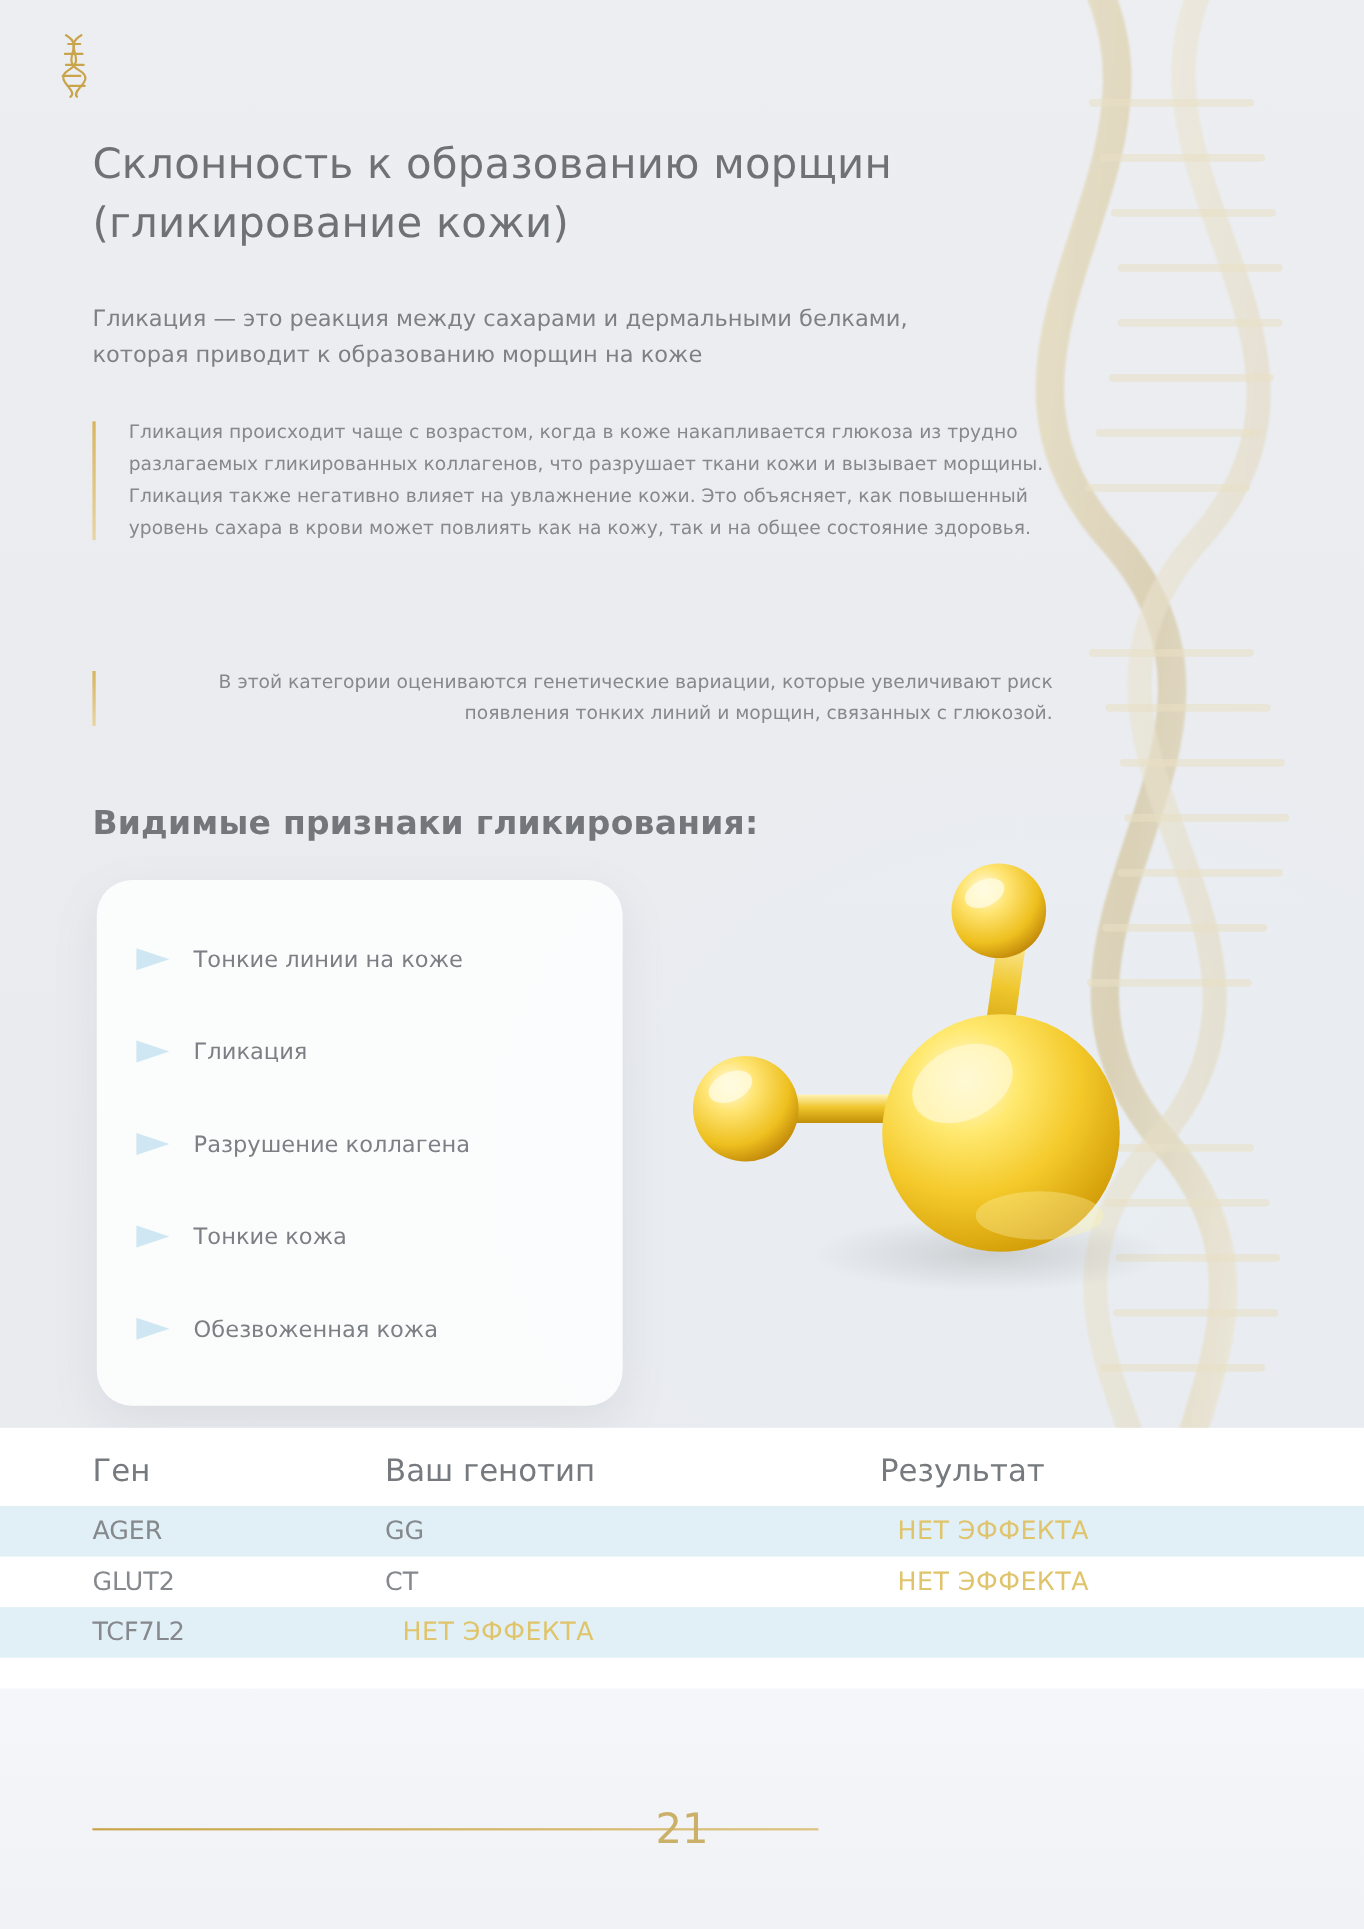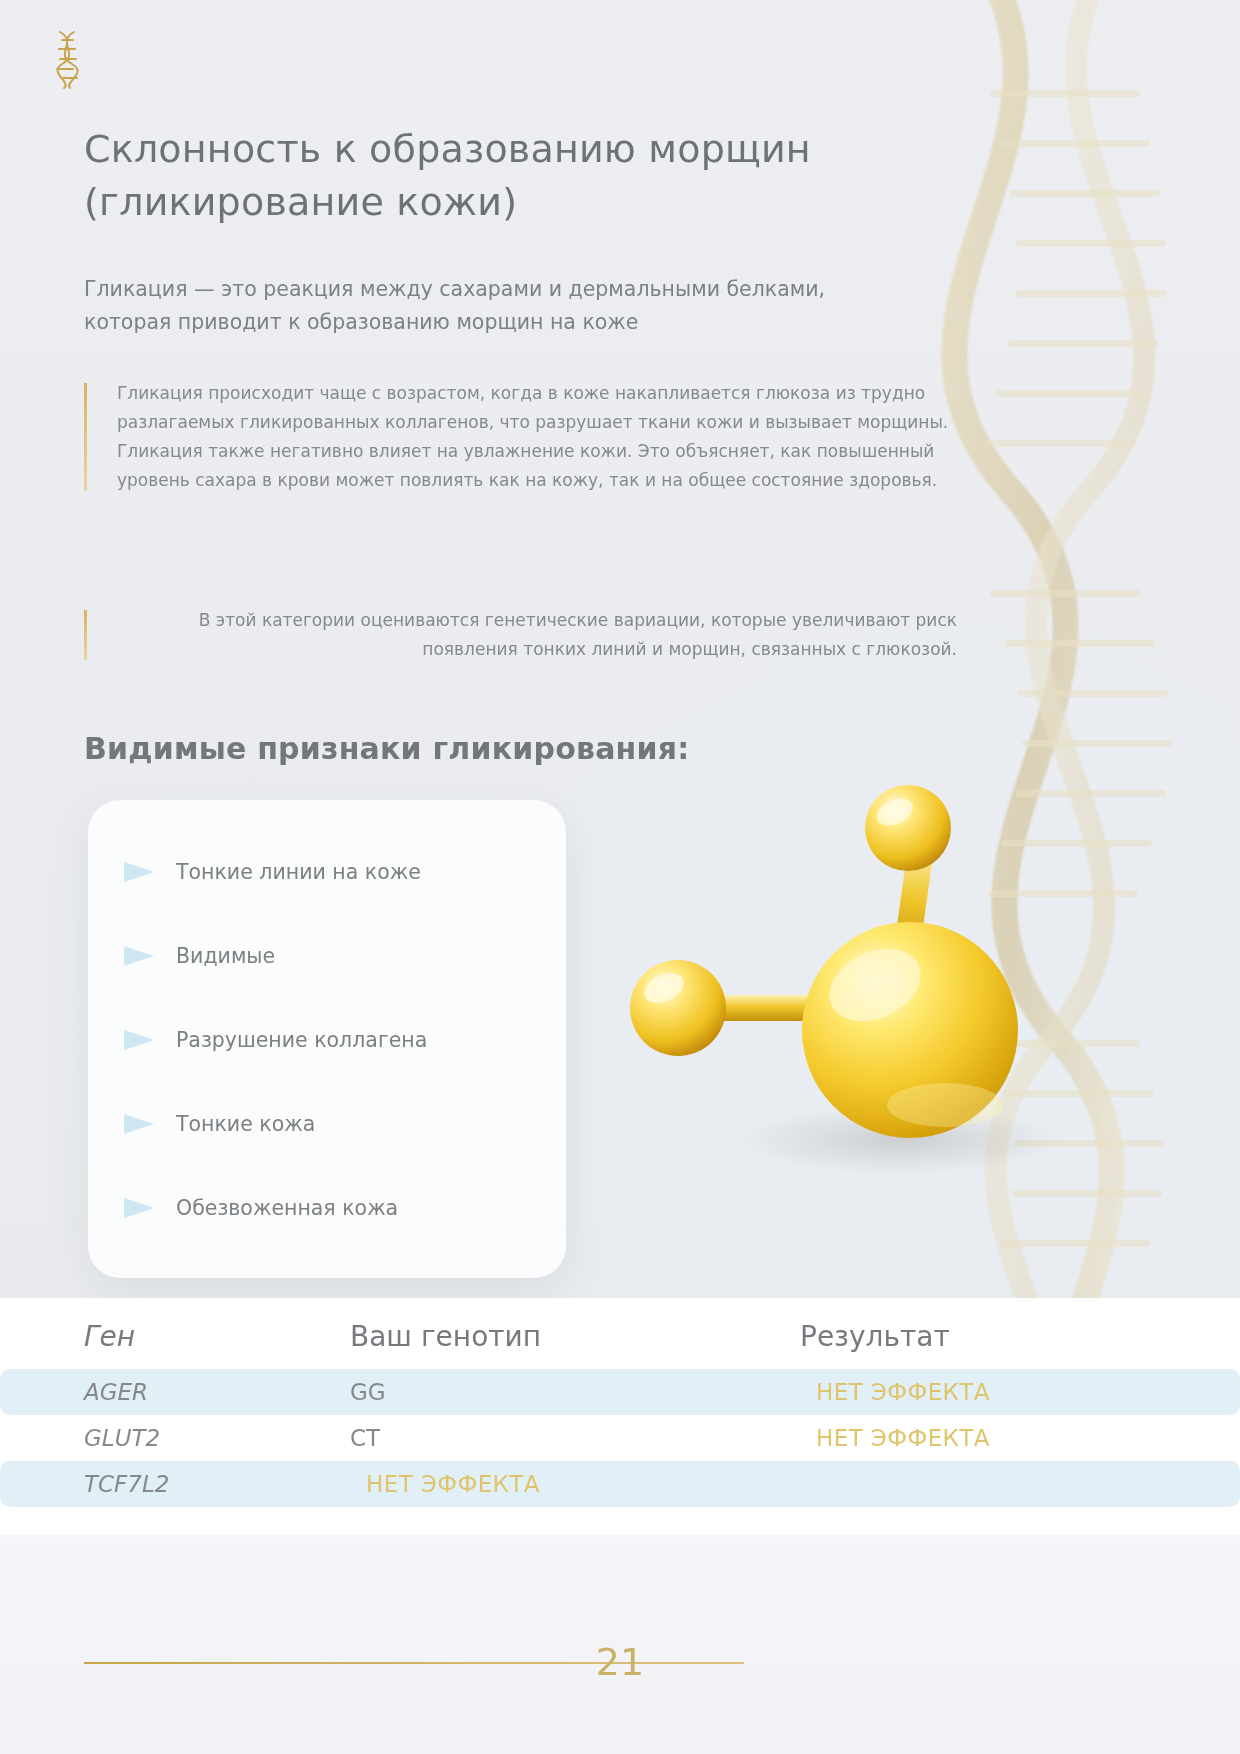--- a/index.html
+++ b/index.html
@@ -160,28 +160,27 @@
     padding-bottom: 28px;
   }
   .table-head {
     display: flex;
     padding: 22px 0 16px 0;
   }
   .table-head .cell {
     font-size: 28px;
     color: #76797d;
   }
-  .t-col-1 { width: 350px; padding-left: 84px; box-sizing: border-box; font-style: italic; }
+  .t-col-1 { width: 350px; padding-left: 84px; box-sizing: border-box; }
   .t-col-2 { width: 450px; }
   .t-col-3 { width: 400px; }
   .table-row {
     display: flex;
     align-items: center;
     height: 46px;
-    border-radius: 10px;
   }
   .table-row.alt { background: #e1f0f6; }
   .table-row .cell {
     font-size: 23px;
     color: #85888c;
   }
   .cell.result {
     color: #e0c46b;
     letter-spacing: .4px;
     margin-left: 16px;
@@ -291,21 +290,21 @@
       </span>
       <span class="sign-label">Тонкие линии на коже</span>
     </div>
 
     <div class="sign-row">
       <span class="sign-arrow">
         <svg viewBox="0 0 34 24" xmlns="http://www.w3.org/2000/svg" aria-hidden="true">
             <polygon points="2,2 32,12 2,22" fill="#cfe7f2"></polygon>
           </svg>
       </span>
-      <span class="sign-label">Видимые</span>
+      <span class="sign-label">Гликация</span>
     </div>
 
     <div class="sign-row">
       <span class="sign-arrow">
         <svg viewBox="0 0 34 24" xmlns="http://www.w3.org/2000/svg" aria-hidden="true">
             <polygon points="2,2 32,12 2,22" fill="#cfe7f2"></polygon>
           </svg>
       </span>
       <span class="sign-label">Разрушение коллагена</span>
     </div>

